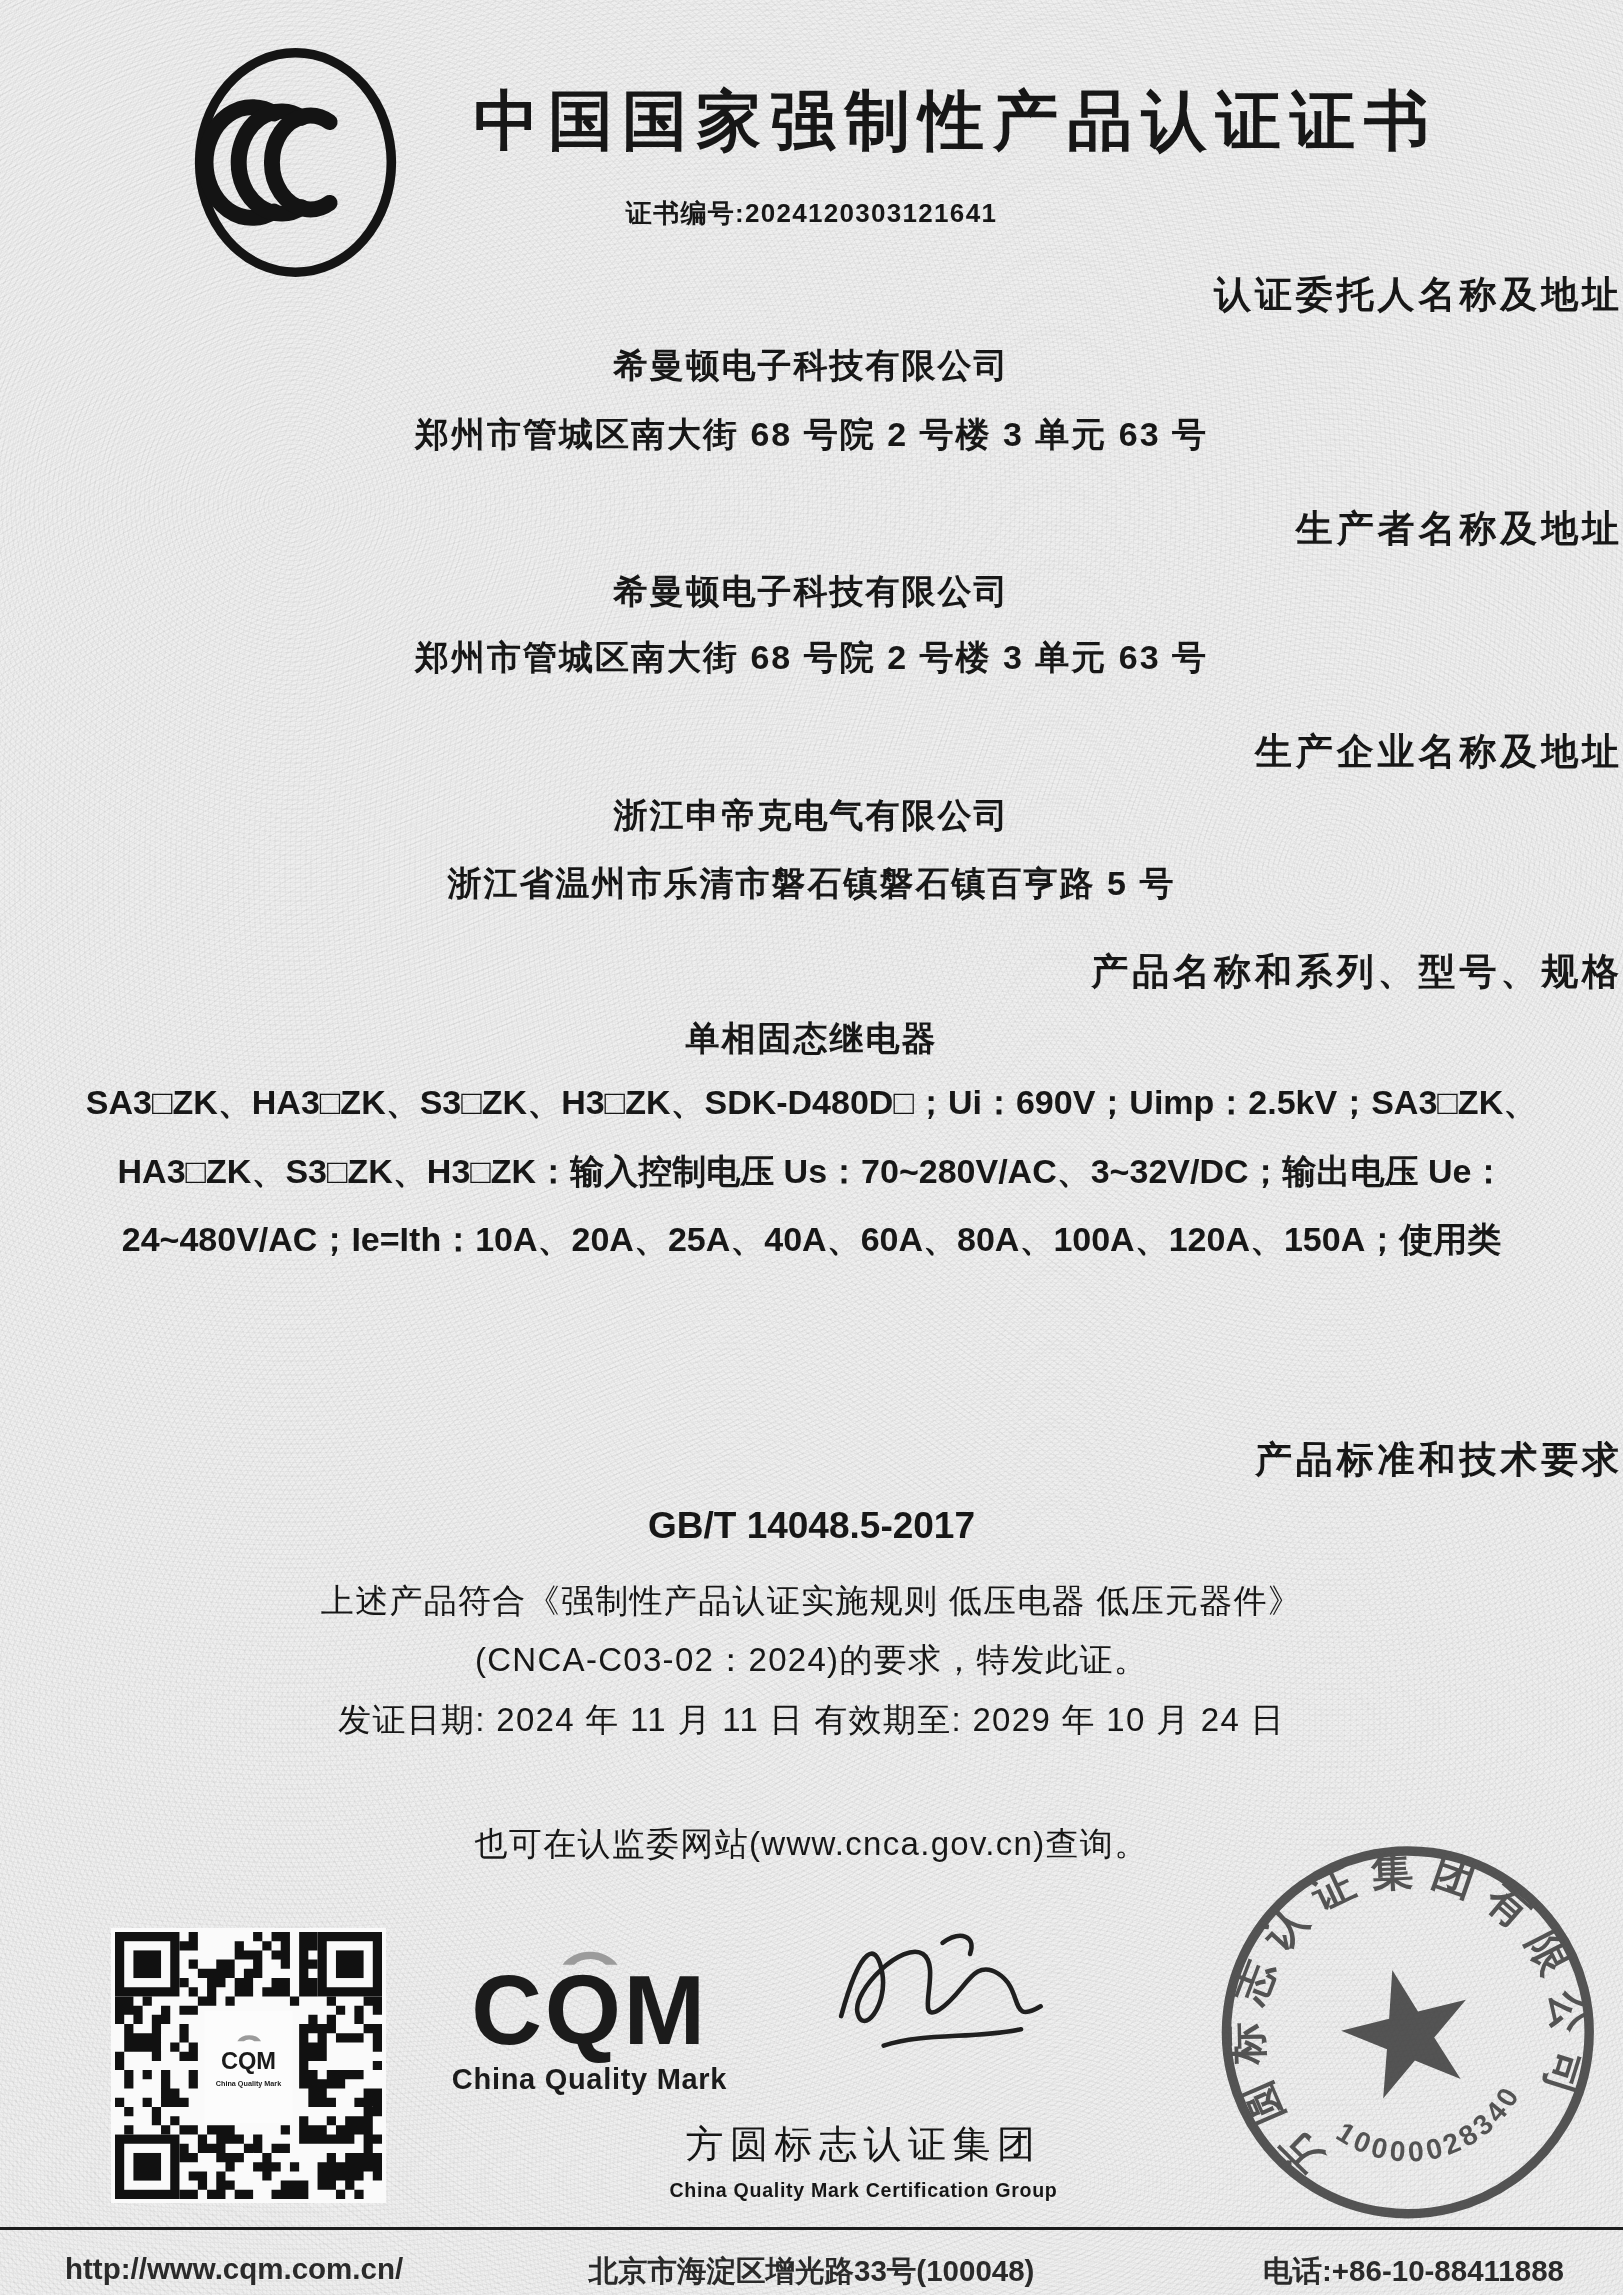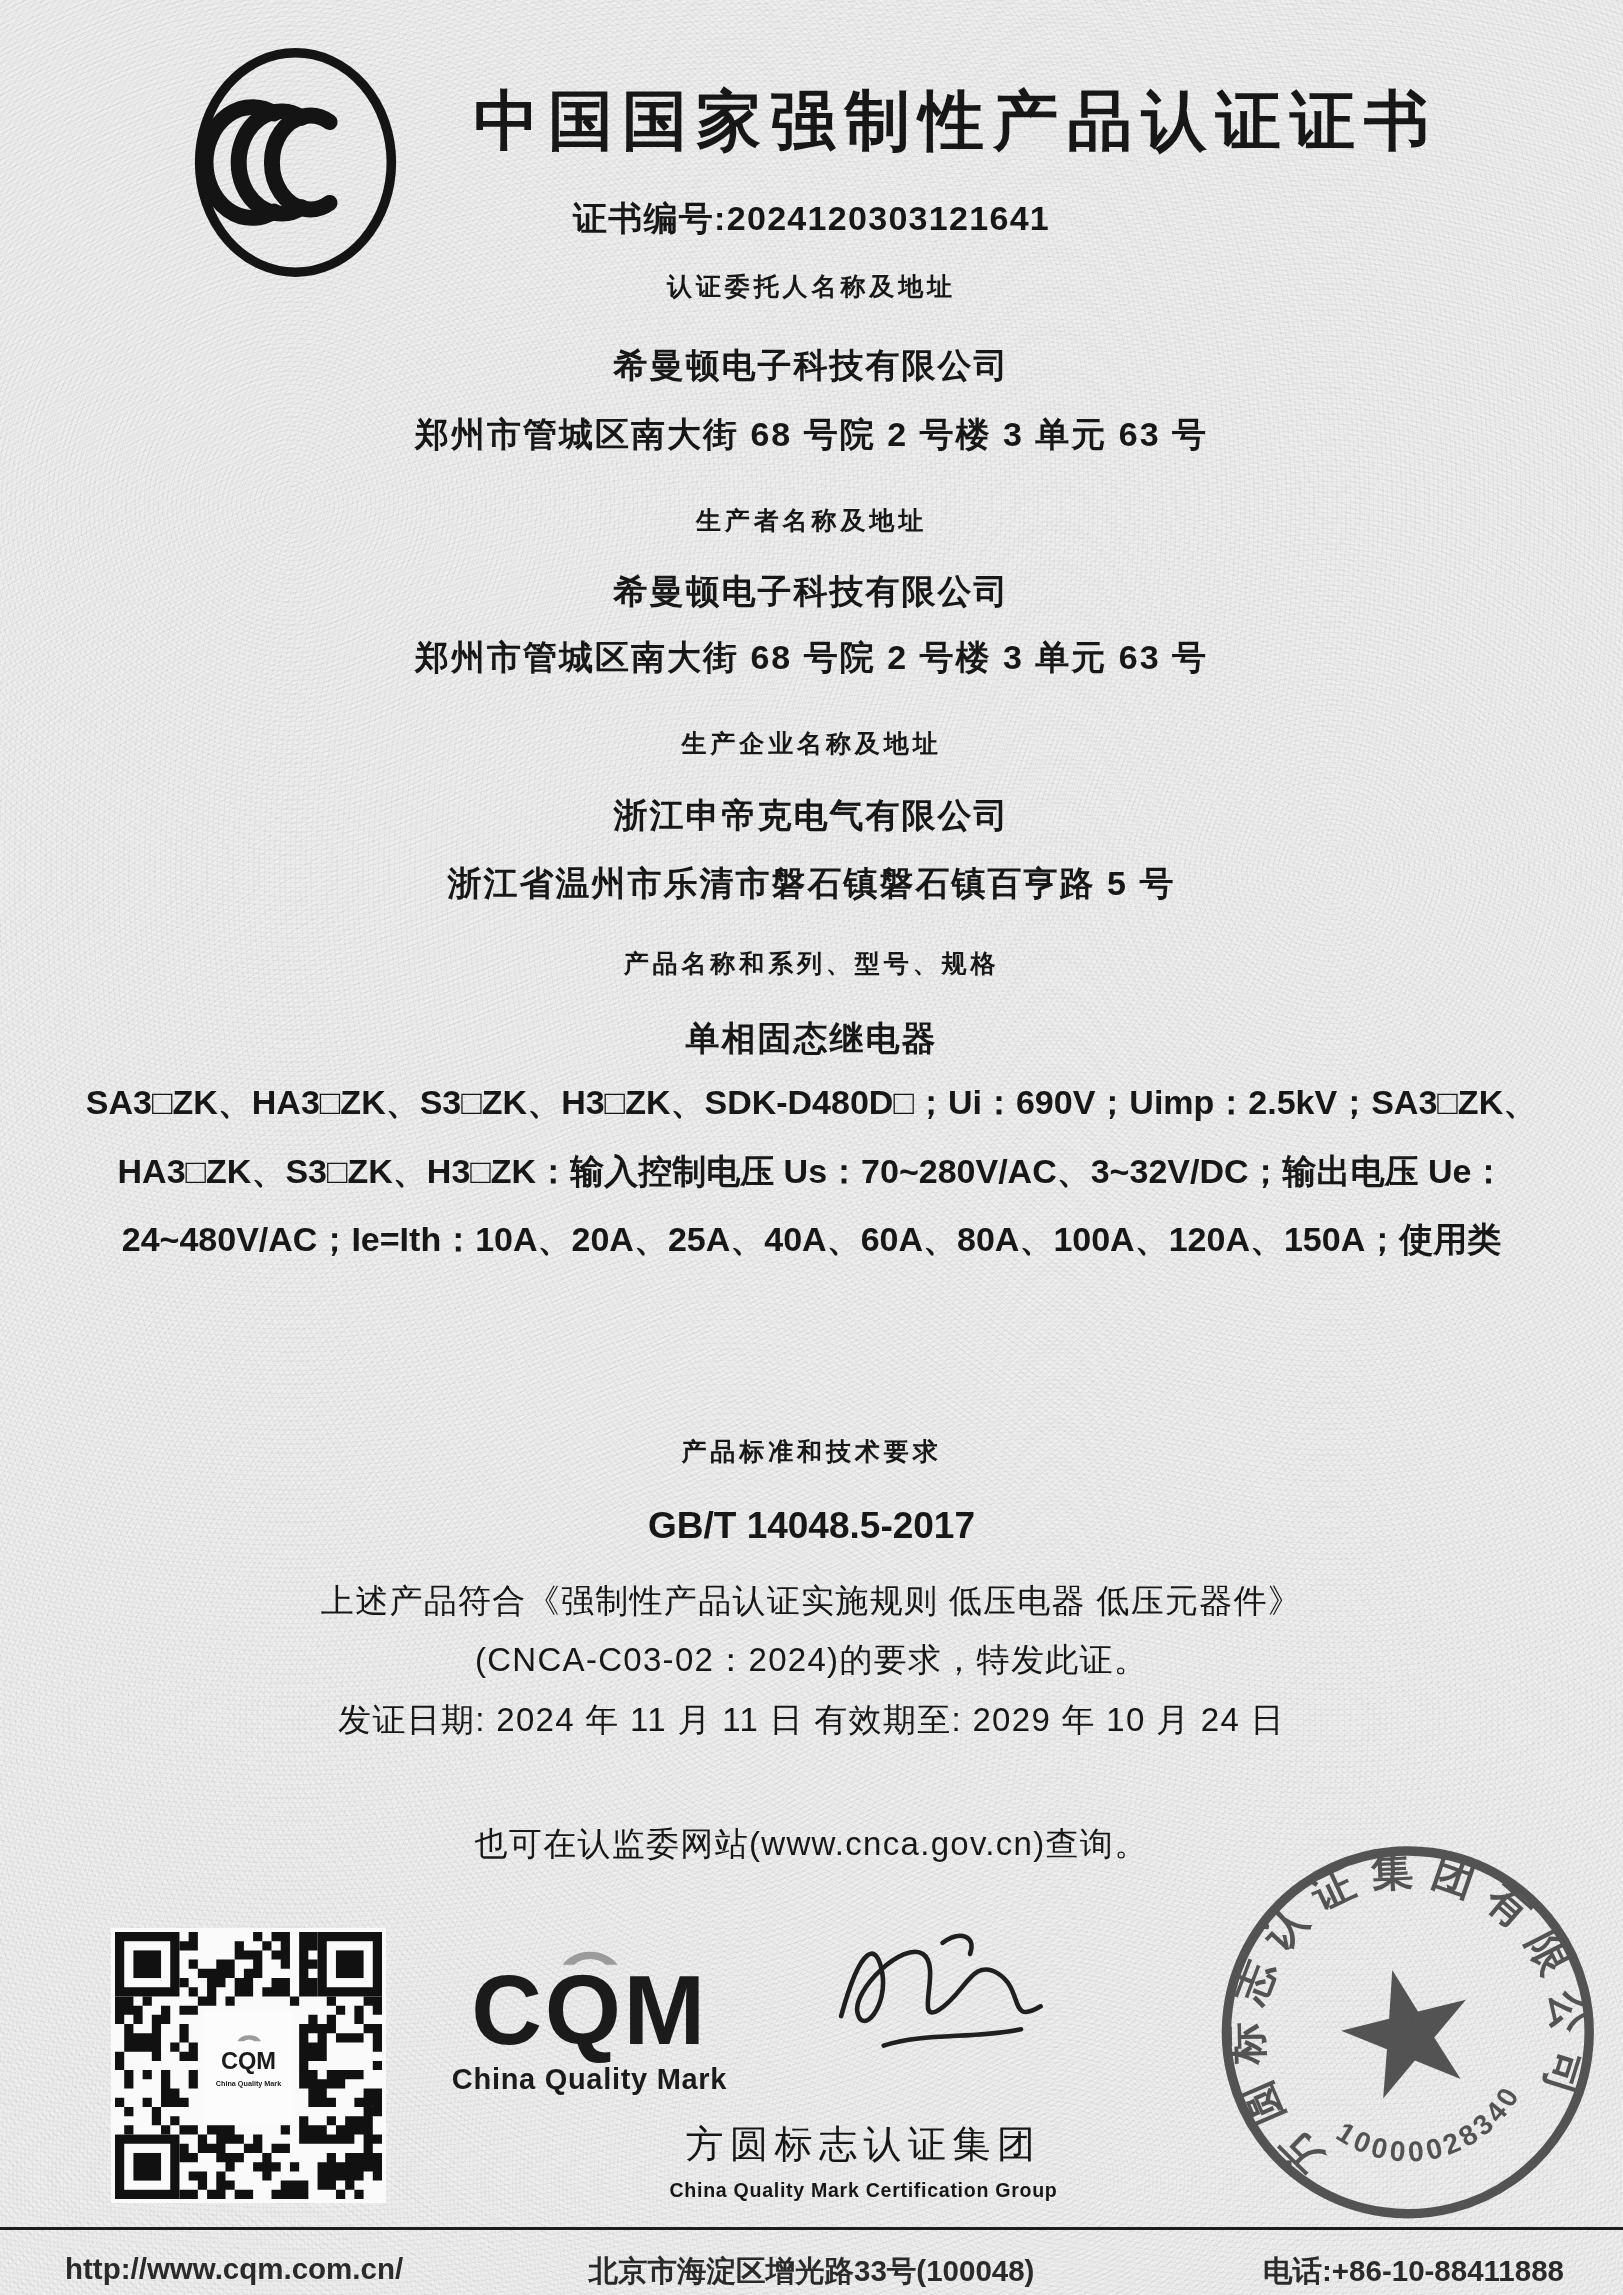--- a/index.html
+++ b/index.html
@@ -16,22 +16,22 @@
       repeating-radial-gradient(circle at 82% 38%, rgba(0,0,0,0.028) 0 1.3px, rgba(255,255,255,0) 1.3px 5.2px),
       repeating-radial-gradient(circle at 45% 75%, rgba(0,0,0,0.024) 0 1.3px, rgba(255,255,255,0) 1.3px 5.9px),
       repeating-radial-gradient(circle at 65% 95%, rgba(0,0,0,0.022) 0 1.3px, rgba(255,255,255,0) 1.3px 3.9px);
   }
   .abs{position:absolute;}
   .ctr{left:0;right:0;text-align:center;white-space:nowrap;}
   .title{
     top:77px;left:367px;width:1178px;text-align:center;
     font-size:65px;font-weight:700;letter-spacing:9.2px;white-space:nowrap;
   }
-  .certno{top:196px;font-size:34px;font-weight:700;letter-spacing:1.3px;}
-  .sec-head{font-size:25px;font-weight:700;letter-spacing:3.9px;}
+  .certno{top:196px;font-size:26px;font-weight:700;letter-spacing:1.3px;}
+  .sec-head{font-size:37px;font-weight:700;letter-spacing:3.9px;text-align:right;}
   .body-line{font-size:34px;font-weight:700;letter-spacing:2px;}
   .spec-line{font-size:34px;font-weight:700;letter-spacing:0;}
   .stmt{font-size:33px;font-weight:400;letter-spacing:1.3px;}
   .footer-rule{top:2227px;left:0;width:1623px;height:2.6px;background:#1c1c1c;}
   .footer-text{top:2252px;font-size:29.5px;font-weight:600;color:#2a2a2a;white-space:nowrap;}
   .cqm-word{font-size:98px;font-weight:900;letter-spacing:2.6px;line-height:1;color:#1b1b1b;}
   .cqm-sub{font-size:29px;font-weight:700;letter-spacing:0.7px;color:#1b1b1b;margin-top:3.9px;}
   .group-cn{font-size:38px;font-weight:400;letter-spacing:6.5px;color:#161616;}
   .group-en{font-size:19.6px;font-weight:700;letter-spacing:0.7px;color:#161616;margin-top:9.2px;}
   .stamp-wrap{left:1204px;top:1826px;width:406px;height:406px;transform:rotate(-14deg);opacity:.88;}

